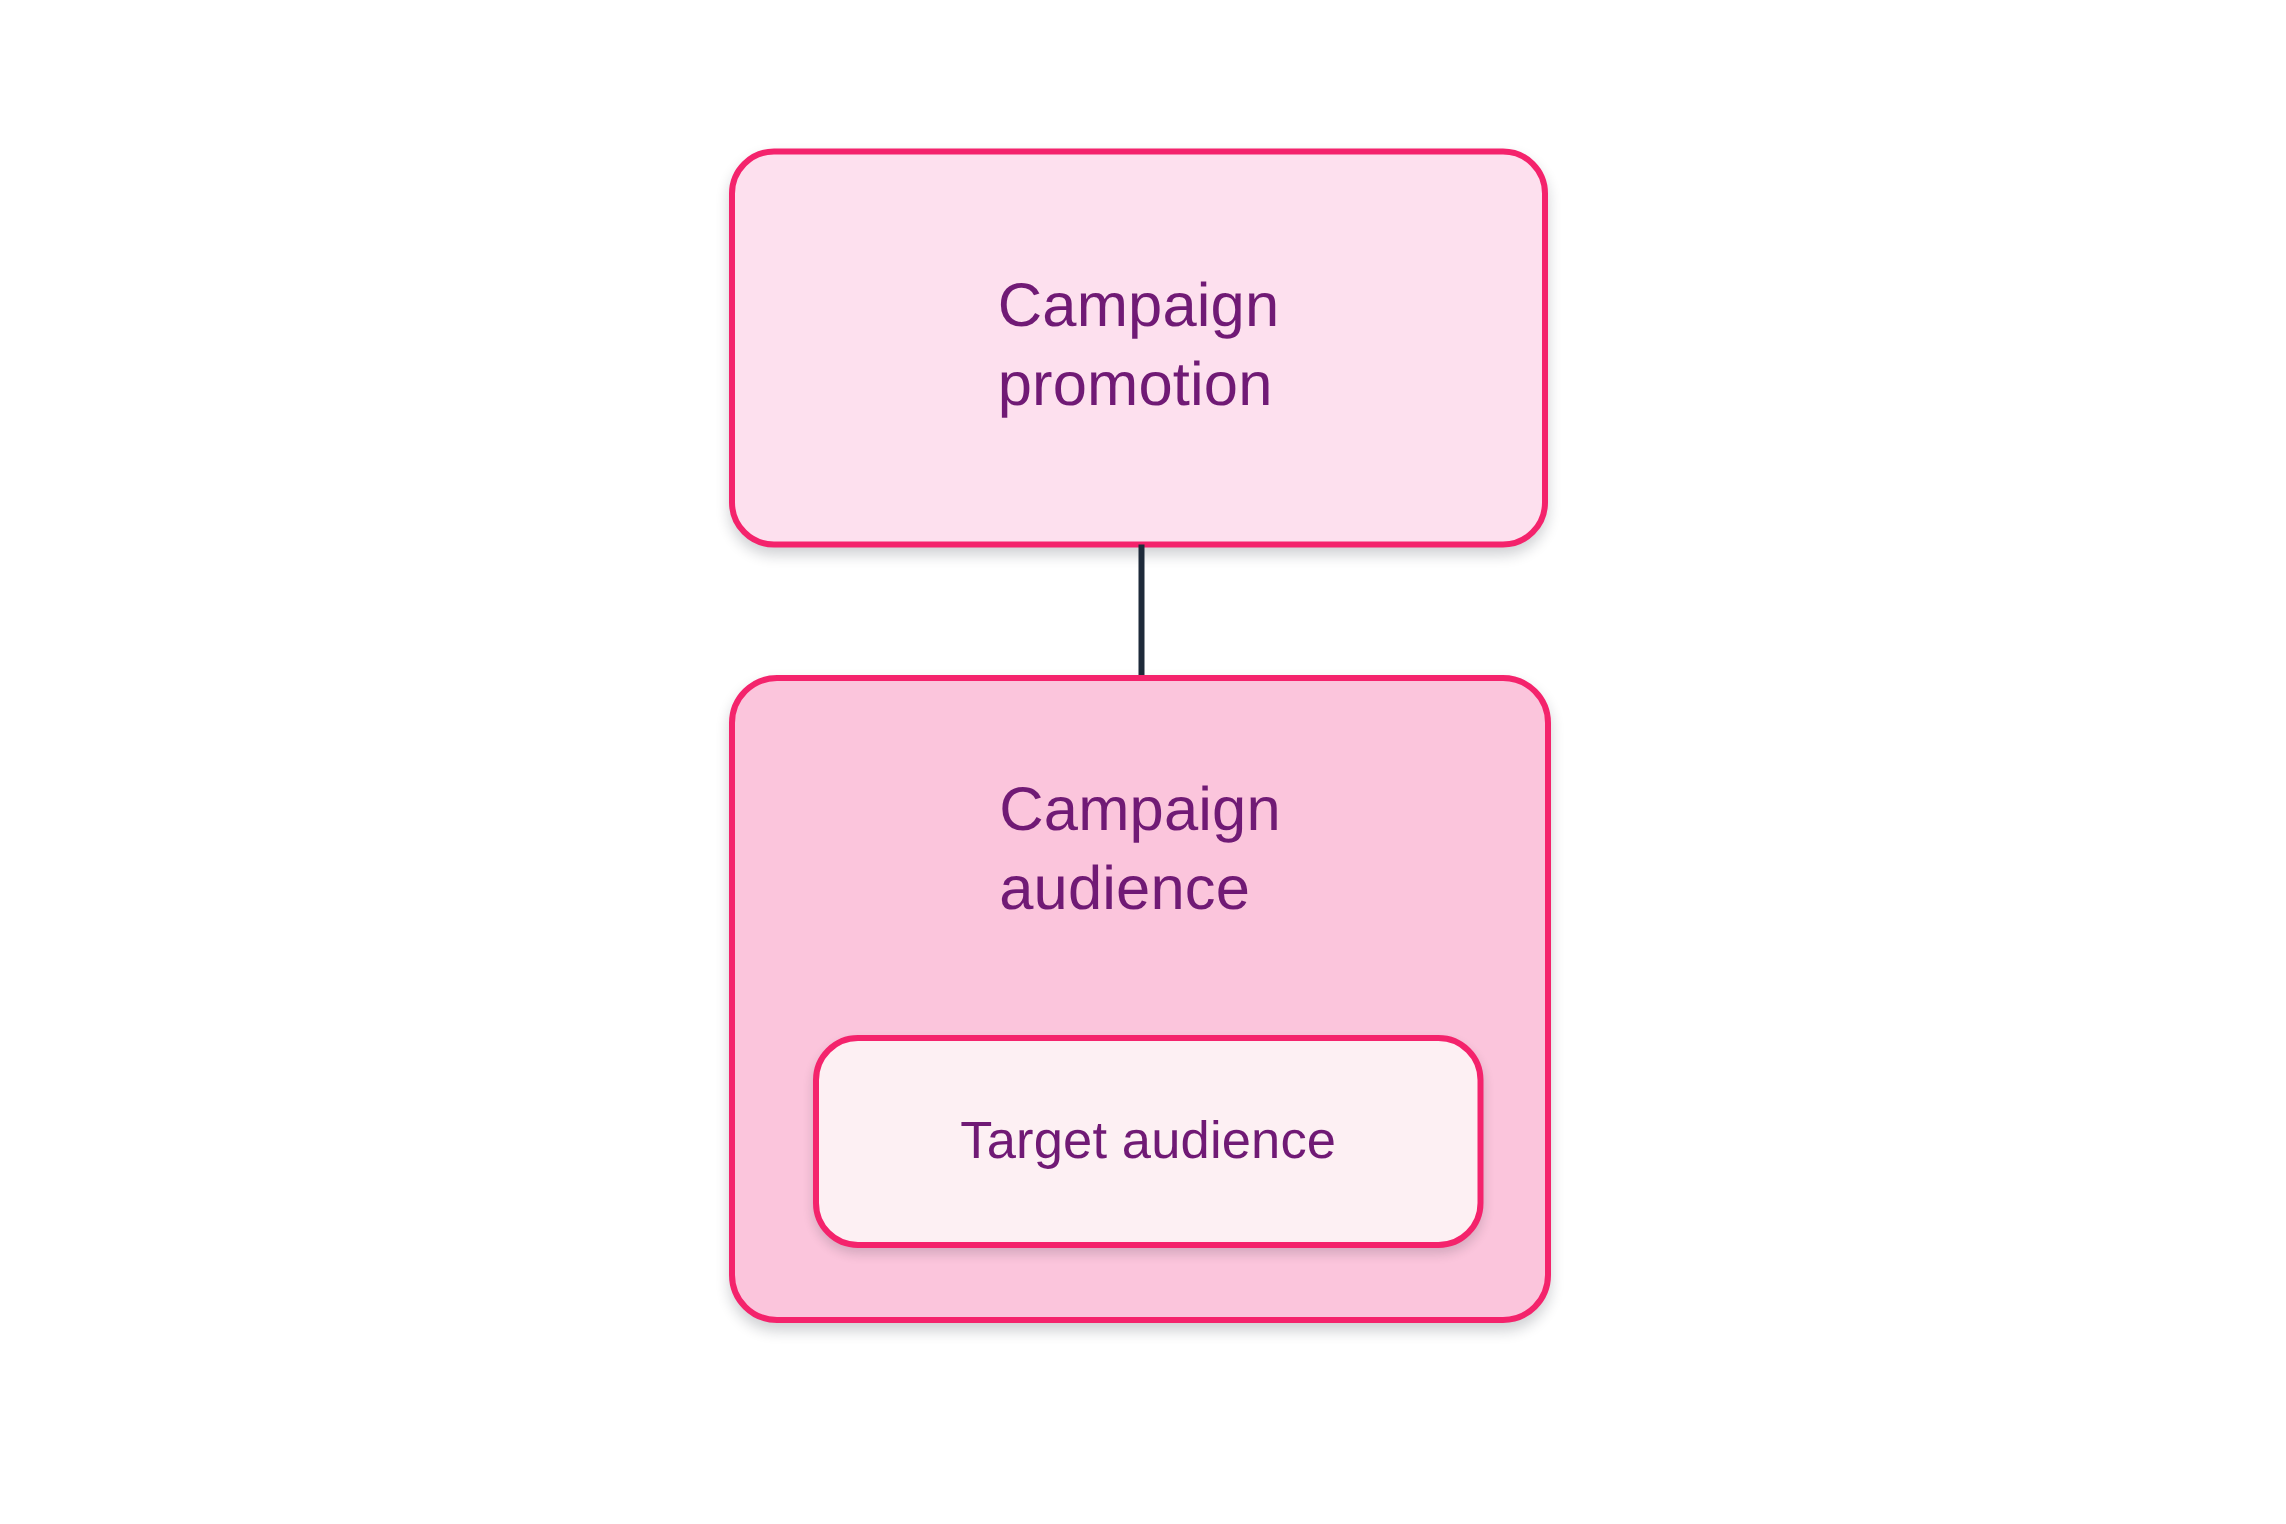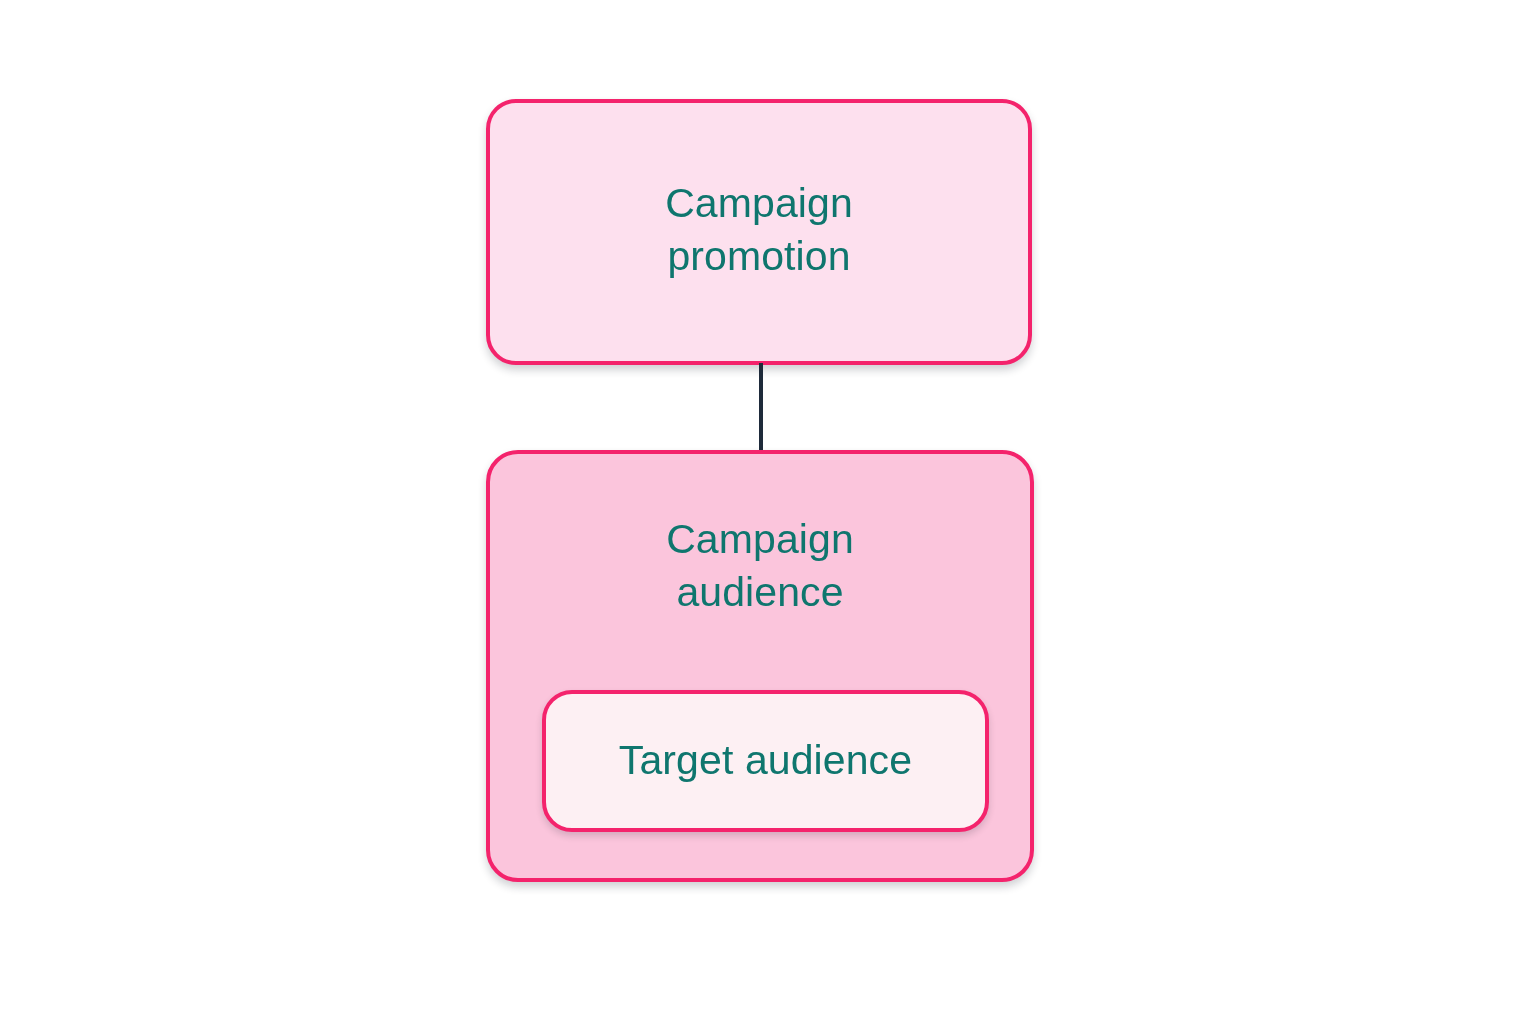--- a/index.html
+++ b/index.html
@@ -26,22 +26,21 @@
     position: absolute;
     box-sizing: border-box;
     border-style: solid;
     border-width: 4px;
     display: flex;
     flex-direction: column;
     align-items: center;
   }
 
   .node-label {
-    color: #0f766e;
-    text-align: center;
+    color: #701a75;
     line-height: 1.30;
     letter-spacing: 0.1px;
     white-space: pre-line;
     font-weight: 400;
   }
 
   
   #node-campaign-promotion {
     left: 486px;
     top: 99px;
@@ -95,21 +94,21 @@
     height: 142px;
     border: 4px solid #f4236c;
     background: #fdf0f3;
     border-radius: 30px;
     display: flex;
     align-items: center;
     justify-content: center;
     box-shadow: 0 4px 7px rgba(20, 25, 40, 0.16);
   }
   #node-target-audience .node-label {
-    font-size: 41px;
+    font-size: 35px;
   }
 </style>
 </head>
 <body>
 
 <div id="diagram-canvas">
 
   <div class="node" id="node-campaign-promotion">
     <div class="node-label">Campaign
 promotion</div>

